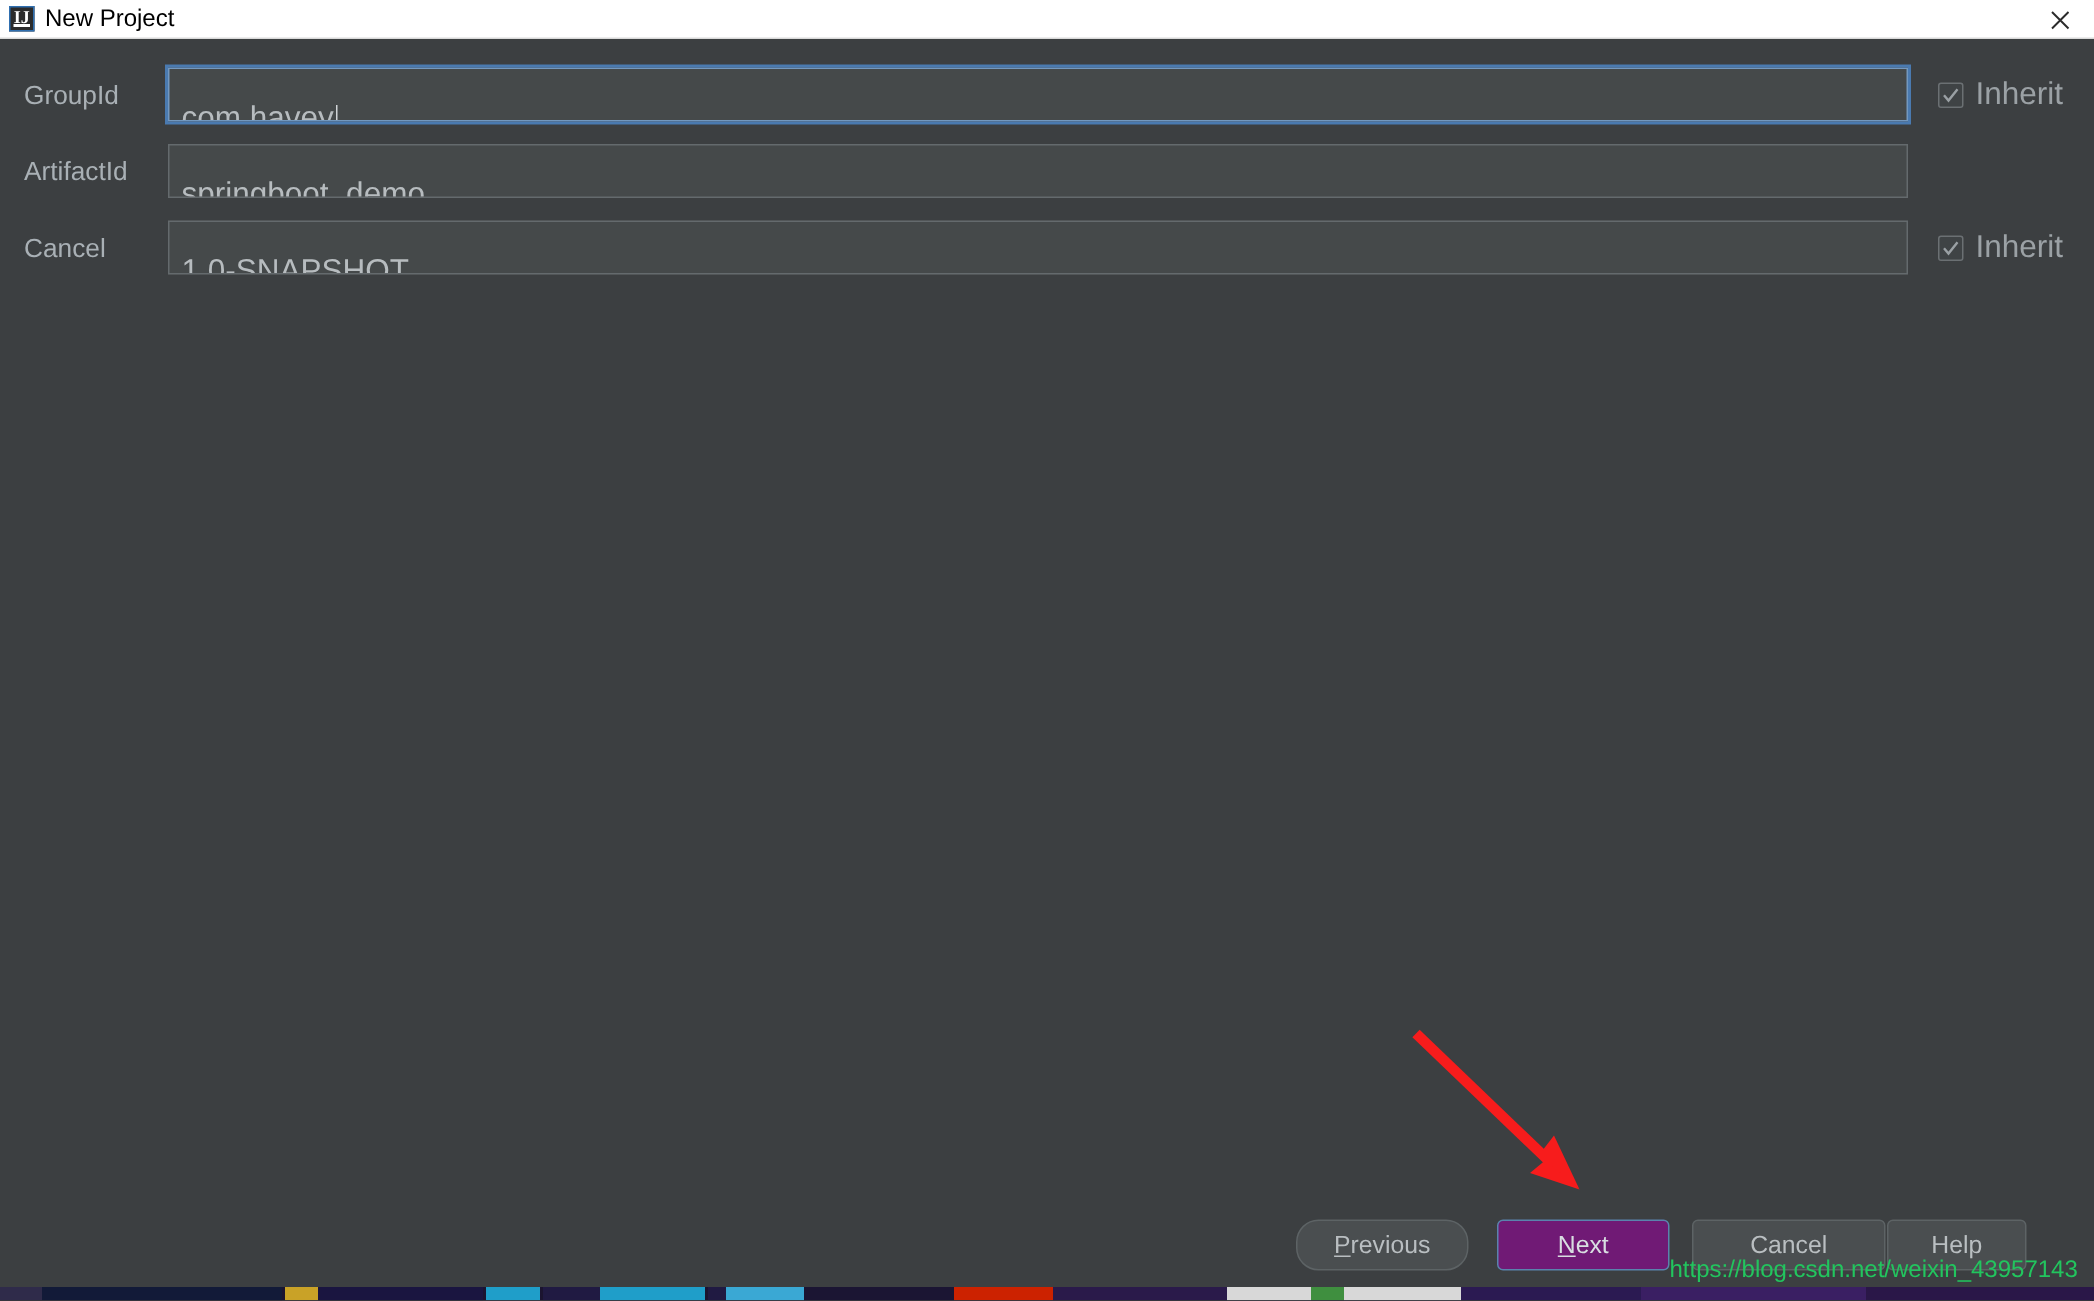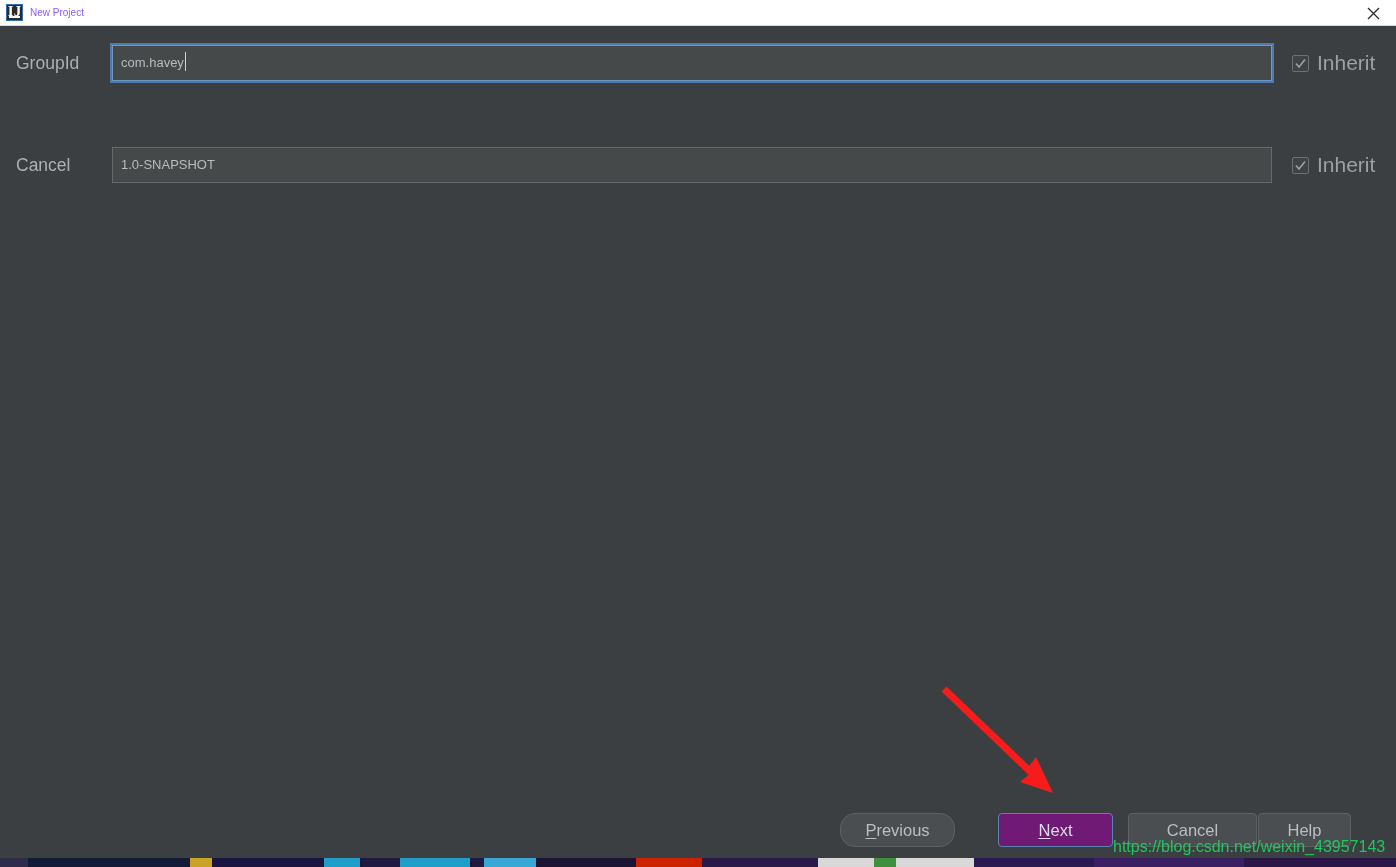--- a/index.html
+++ b/index.html
@@ -34,37 +34,37 @@
     border: 1px solid #2f6fb0;
     background: #2b2b2b;
     box-sizing: border-box;
   }
   .title-icon .ij {
     position: absolute;
     left: 0; top: 1px;
     width: 15px;
     text-align: center;
     font-family: "Liberation Serif", serif;
-    font-size: 15px;
+    font-size: 12px;
     font-weight: bold;
     color: #ffffff;
     letter-spacing: 0px;
     line-height: 10px;
   }
   .title-icon .bar {
     position: absolute;
     left: 2px; bottom: 2px;
     width: 11px; height: 2px;
     background: #ffffff;
   }
   .title-text {
     position: absolute;
     left: 30px; top: 3px;
-    font-size: 10px;
-    color: #8b5cf6;
+    font-size: 16px;
+    color: #000000;
     line-height: 20px;
     white-space: nowrap;
   }
   .close-btn {
     position: absolute;
     right: 0; top: 0;
     width: 45px; height: 26px;
     cursor: pointer;
   }
   .close-btn svg { position: absolute; left: 16px; top: 7px; }
@@ -90,23 +90,23 @@
   .field-box {
     position: absolute;
     left: 112px;
     top: 0;
     width: 1160px;
     height: 36px;
     box-sizing: border-box;
     background: #45494a;
     border: 1px solid #646a6d;
     color: #b7bcbf;
-    font-size: 13px;
+    font-size: 21px;
     line-height: 34px;
-    padding: 0 0 0 8px;
+    padding: 16px 0 0 8px;
     white-space: nowrap;
     overflow: hidden;
     font-family: "Liberation Sans", sans-serif;
   }
   .field-box.focused {
     background: #45494a;
     border: 1px solid #7398bf;
     outline: 2px solid #4a7ab0;
     outline-offset: 0px;
   }
@@ -225,20 +225,24 @@
     <div class="inherit-group">
       <span class="cb">
         <svg width="11" height="11" viewBox="0 0 11 11">
             <path d="M1 5.5 L4 9 L10 1.5" stroke="#9aa0a4" stroke-width="1.6" fill="none"></path>
           </svg>
       </span>
       <span class="inherit-label">Inherit</span>
     </div>
   </div>
 
+  <div class="form-row" style="top:96px;">
+    <div class="field-label">ArtifactId</div>
+    <div class="field-box">springboot_demo</div>
+  </div>
 
   <div class="form-row" style="top:147px;">
     <div class="field-label">Cancel</div>
     <div class="field-box">1.0-SNAPSHOT</div>
     <div class="inherit-group">
       <span class="cb">
         <svg width="11" height="11" viewBox="0 0 11 11">
             <path d="M1 5.5 L4 9 L10 1.5" stroke="#9aa0a4" stroke-width="1.6" fill="none"></path>
           </svg>
       </span>
@@ -247,21 +251,21 @@
   </div>
 
   <div class="arrow-layer">
     <svg width="1396" height="867" viewBox="0 0 1396 867">
       <path d="M944 689 L1040 781" stroke="#f71c1c" stroke-width="7" fill="none" stroke-linecap="butt"></path>
       <path d="M1053 793 L1020 782 L1032 772 Z" fill="#f71c1c"></path>
       <path d="M1053 793 L1036 757 L1026 770 Z" fill="#f71c1c"></path>
     </svg>
   </div>
 
-  <div class="btn" style="left:840px; width:115px;border-radius:15px;"><u>P</u><span>revious</span></div>
+  <div class="btn" style="left:864px; width:115px;border-radius:15px;"><u>P</u><span>revious</span></div>
   <div class="btn primary" style="left:998px; width:115px;"><u>N</u><span>ext</span></div>
   <div class="btn" style="left:1128px; width:129px;">Cancel</div>
   <div class="btn" style="left:1258px; width:93px;">Help</div>
 
   <div class="watermark">https://blog.csdn.net/weixin_43957143</div>
 
   <div class="taskbar">
     <div class="tb-seg" style="left:0px;   width:28px;  background:#2f2b4a;"></div>
     <div class="tb-seg" style="left:28px;  width:160px; background:#121a38;"></div>
     <div class="tb-seg" style="left:190px; width:22px;  background:#c9a227;"></div>

